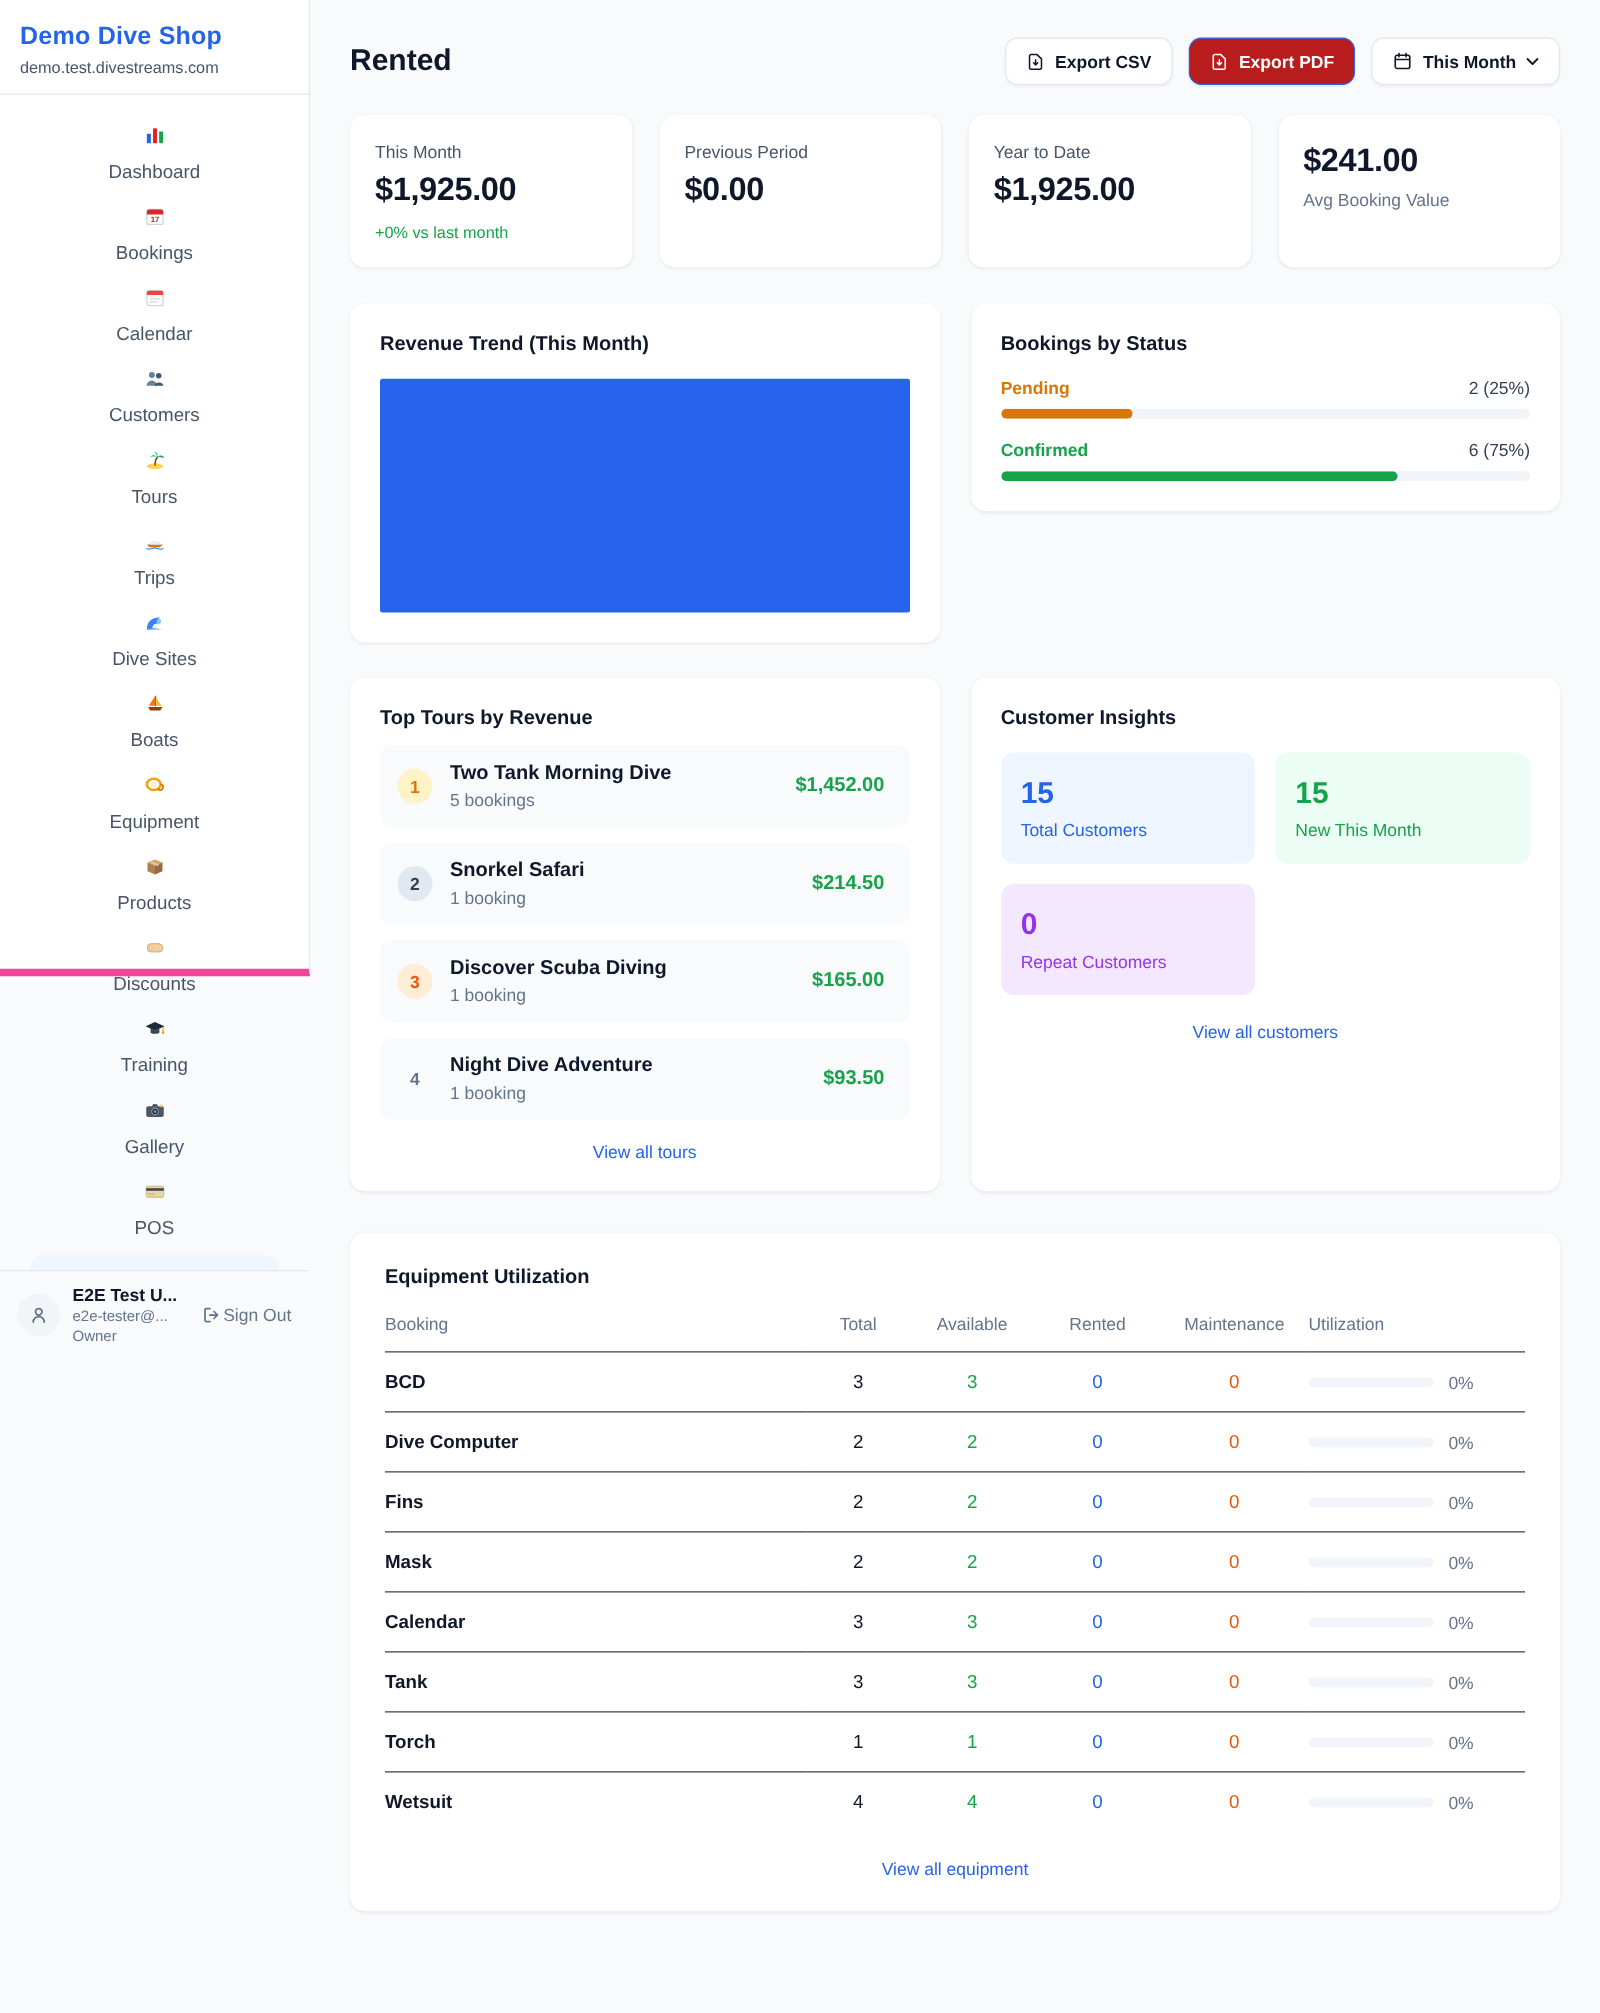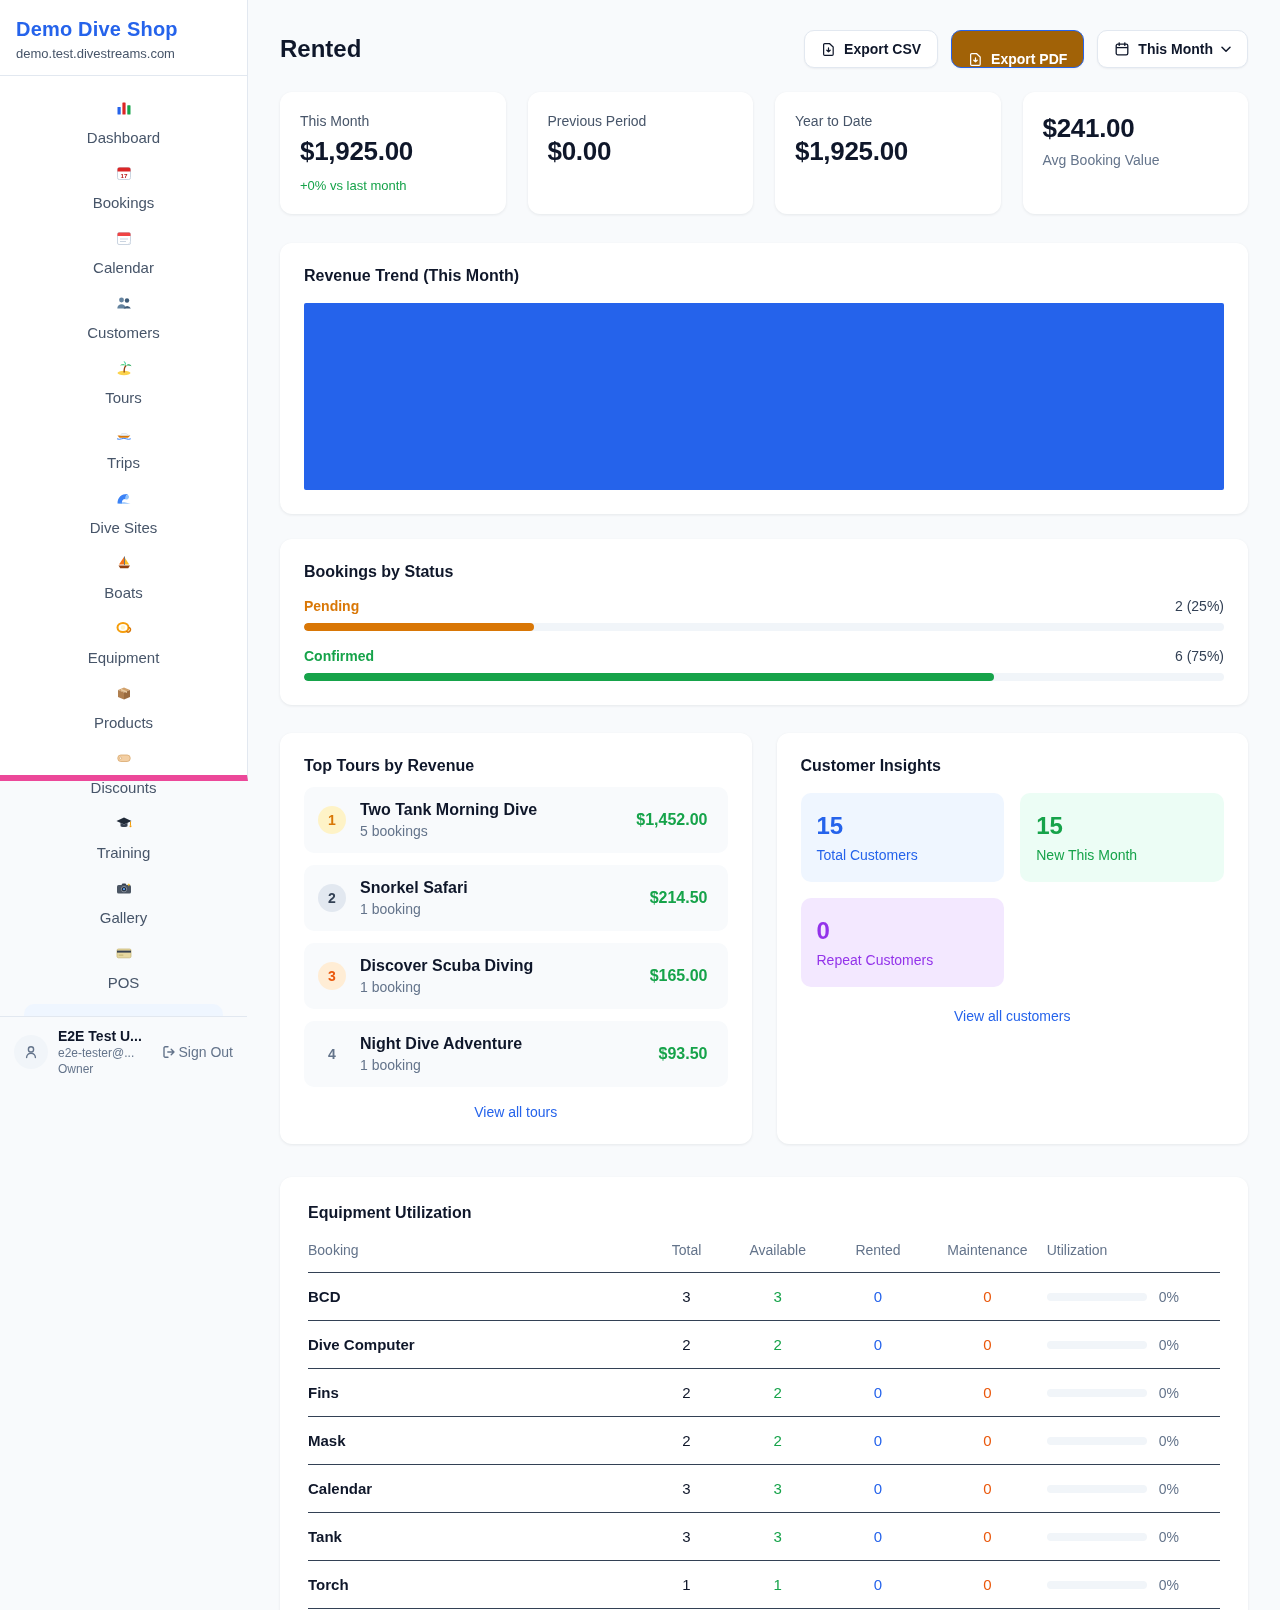--- a/index.html
+++ b/index.html
@@ -27,37 +27,37 @@
 
   
   .main { margin-left:248px; padding:30px 32px 0; }
   .header-row { display:flex; align-items:center; justify-content:space-between; margin-bottom:24px; }
   .page-title { font-size:24px; font-weight:800; color:#0f172a; }
   .header-actions { display:flex; align-items:center; }
   .btn { height:38px; display:inline-flex; align-items:center; gap:8px; padding:0 16px; border-radius:10px;
          font-size:14px; font-weight:700; cursor:pointer; background:#fff; color:#0f172a;
          border:1px solid #e2e8f0; box-shadow:0 1px 2px rgba(15,23,42,.05); }
   .btn + .btn { margin-left:13px; }
-  .btn-primary { background:#a16207; color:#fff; border-color:#2563eb;align-items:flex-end; }
+  .btn-primary { background:#b91c1c; color:#fff; border-color:#2563eb; }
   .btn-period { margin-left:20px; font-weight:700; }
   .btn svg { display:block; }
 
   .card { background:#fff; border-radius:12px; box-shadow:0 1px 3px rgba(15,23,42,.08); }
 
   
   .stats-grid { display:grid; grid-template-columns:repeat(4,1fr); gap:22px; margin-bottom:29px; }
   .stat-card { padding:21px 20px; }
   .stat-label { font-size:14px; color:#475569; }
   .stat-value { font-size:26px; font-weight:800; margin-top:7px; letter-spacing:-.3px; }
   .stat-delta { font-size:13px; color:#16a34a; margin-top:11px; }
   .stat-card.value-first .stat-value { margin-top:0; }
   .stat-card.value-first .stat-label { margin-top:8px; color:#64748b; }
 
   
-  .charts-row { display:grid; grid-template-columns:1fr; gap:25px; align-items:start; margin-bottom:28px; }
+  .charts-row { display:grid; grid-template-columns:1fr 1fr; gap:25px; align-items:start; margin-bottom:28px; }
   .card-pad { padding:24px; }
   .card-title { font-size:16px; font-weight:700; color:#0f172a; }
   .chart-block { margin-top:18px; height:187px; border-radius:2px; }
 
   .status-row { margin-top:17px; }
   .status-line { display:flex; justify-content:space-between; font-size:14px;align-items:center; }
   .status-label { font-weight:700; }
   .status-count { color:#334155; }
   .track { margin-top:9px; height:8px; border-radius:4px; background:#f1f5f9; overflow:hidden; }
   .fill { height:8px; border-radius:4px; }

